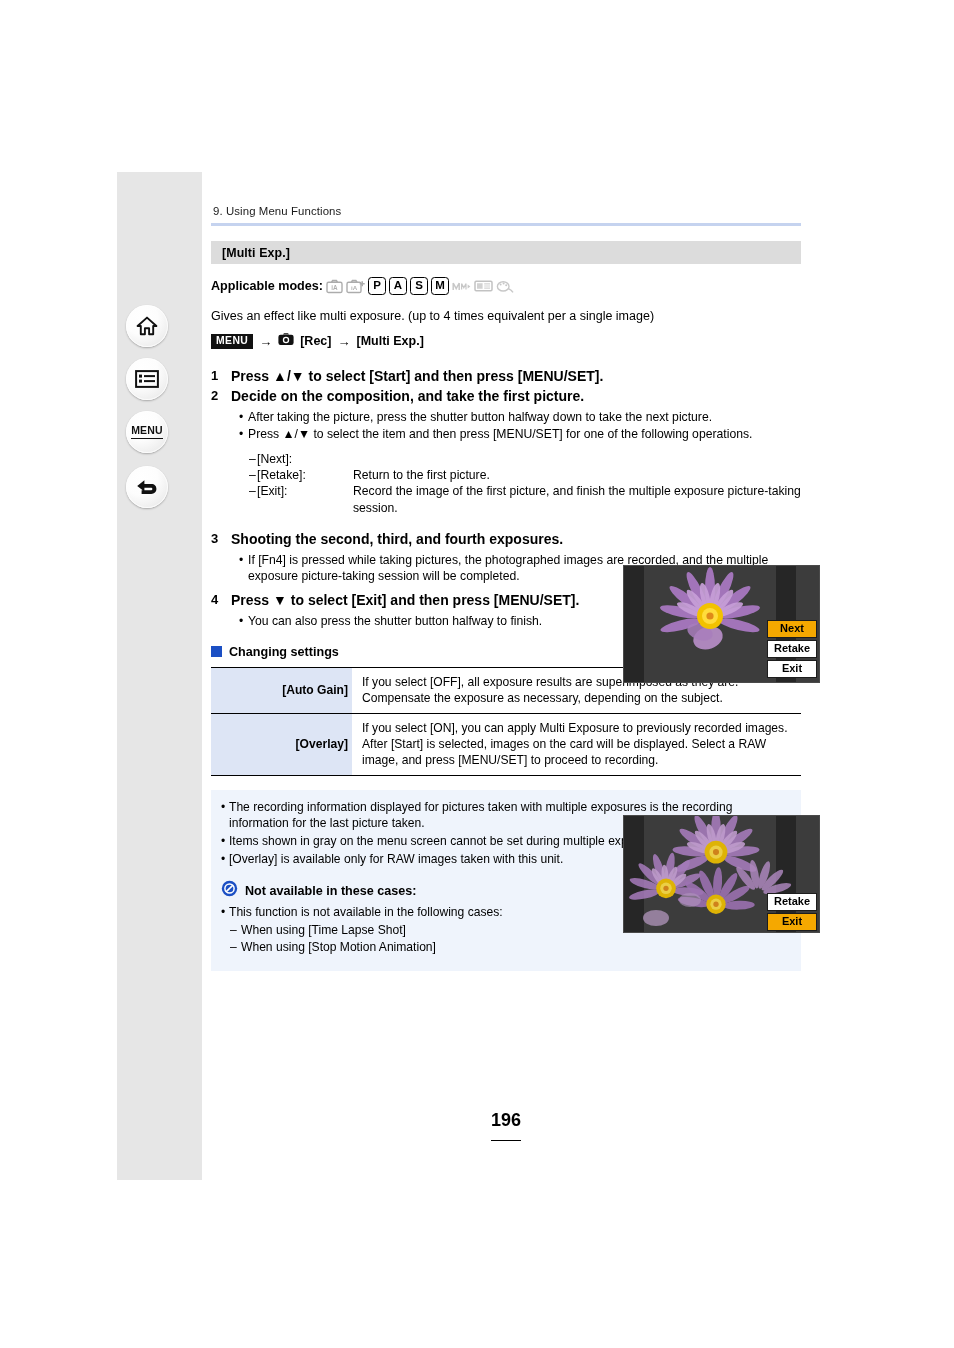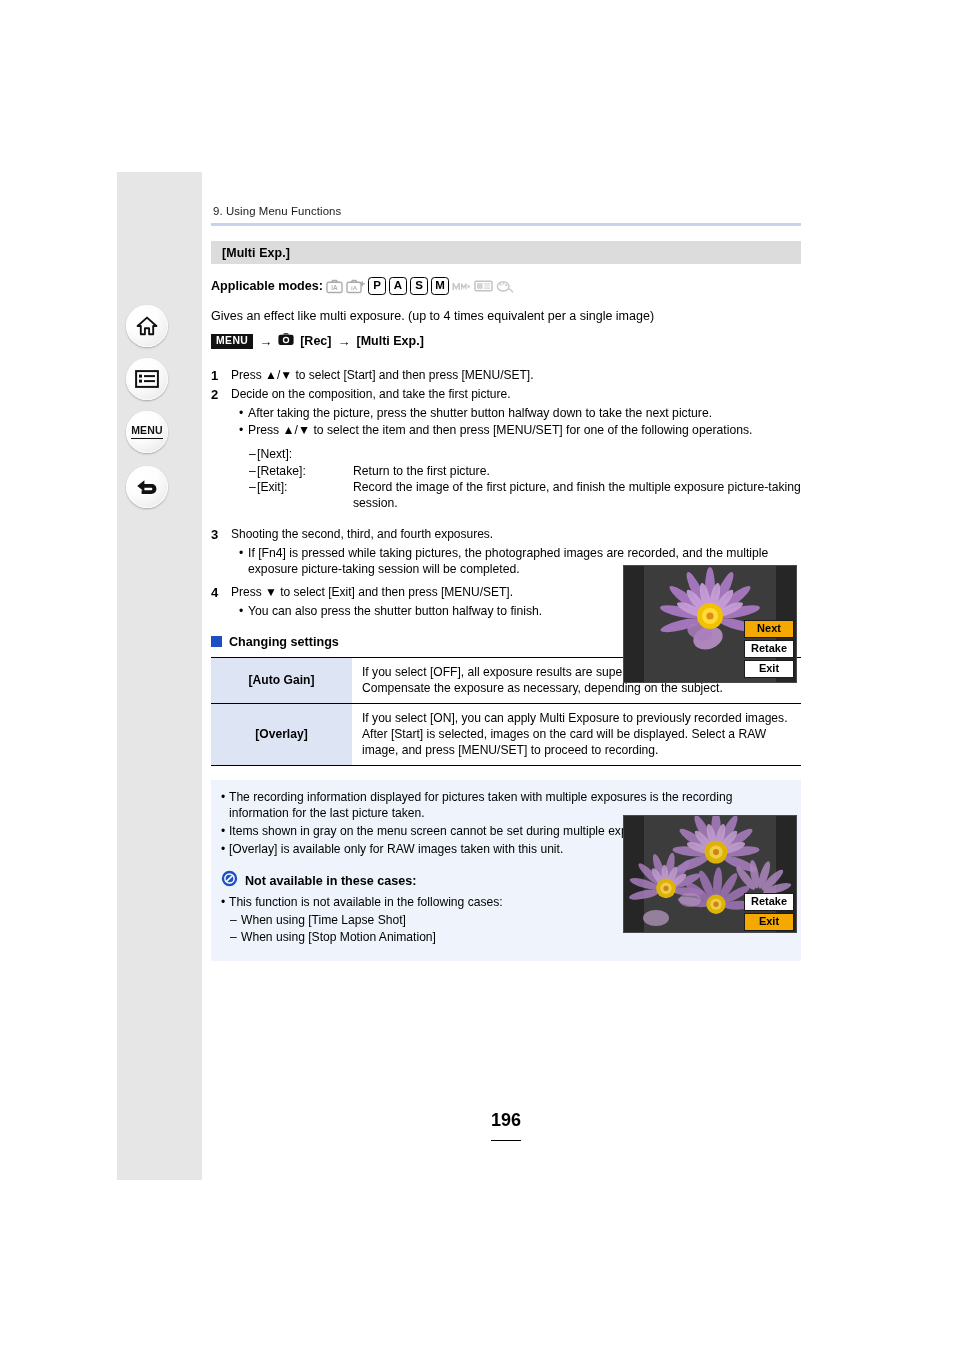--- a/index.html
+++ b/index.html
@@ -70,37 +70,37 @@
   .arrow{font-size:13px;}
   .path-txt{font-size:12.5px;font-weight:700;}
 
   
   .steps{margin-top:17px;position:relative;}
   .step{display:flex;margin-bottom:0;}
   .step-num{
     width:20px;flex:0 0 20px;font-size:13px;font-weight:700;line-height:1.42;
   }
   .step-body{flex:1;}
-  .step-title{font-size:12px;font-weight:400;line-height:1.42;}
+  .step-title{font-size:14px;font-weight:700;line-height:1.42;}
   .bullets{margin:2px 0 0 0;}
   .bullet{
     font-size:12.2px;line-height:1.34;display:flex;padding-left:8px;margin-bottom:1px;
   }
   .bullet .dot{flex:0 0 9px;}
   .bullet .txt{flex:1;}
 
   .deflist{margin-top:8px;padding-left:18px;}
   .defrow{display:flex;font-size:12.2px;line-height:1.34;}
   .defrow .dash{flex:0 0 8px;}
   .defrow .term{flex:0 0 96px;}
   .defrow .desc{flex:1;}
 
   
   .shot{
-    position:absolute;width:174px;height:118px;border:1px solid #4a4a4a;
+    position:absolute;width:197px;height:118px;border:1px solid #4a4a4a;
     box-sizing:border-box;background:#3a3a3a;overflow:hidden;
   }
   #shot-1{left:412px;top:198px;}
   #shot-2{left:412px;top:448px;}
   .shot .inner{position:absolute;inset:0;background:#3c3c3c;}
   .osd{
     position:absolute;right:2px;display:flex;flex-direction:column;gap:2px;
     align-items:flex-end;
   }
   .osd-btn{
@@ -119,21 +119,21 @@
   table.settings{
     border-collapse:collapse;width:590px;margin-top:8px;
     border-top:1.4px solid #000;border-bottom:1.4px solid #000;
   }
   table.settings td{
     border:none;border-bottom:1px solid #000;vertical-align:middle;
     font-size:12.1px;line-height:1.3;
   }
   table.settings tr:last-child td{border-bottom:none;}
   td.k{
-    background:#dde5f5;width:133px;text-align:center;font-weight:700;
+    background:#dde5f5;width:133px;text-align:right;font-weight:700;
     padding:7px 4px;border-right:1px solid #000;
   }
   td.v{background:#ffffff;padding:7px 9px 7px 10px;}
 
   
   .notes{
     background:#eff4fc;width:590px;margin-top:14px;padding:10px 12px 14px 10px;
     box-sizing:border-box;
   }
   .note{

